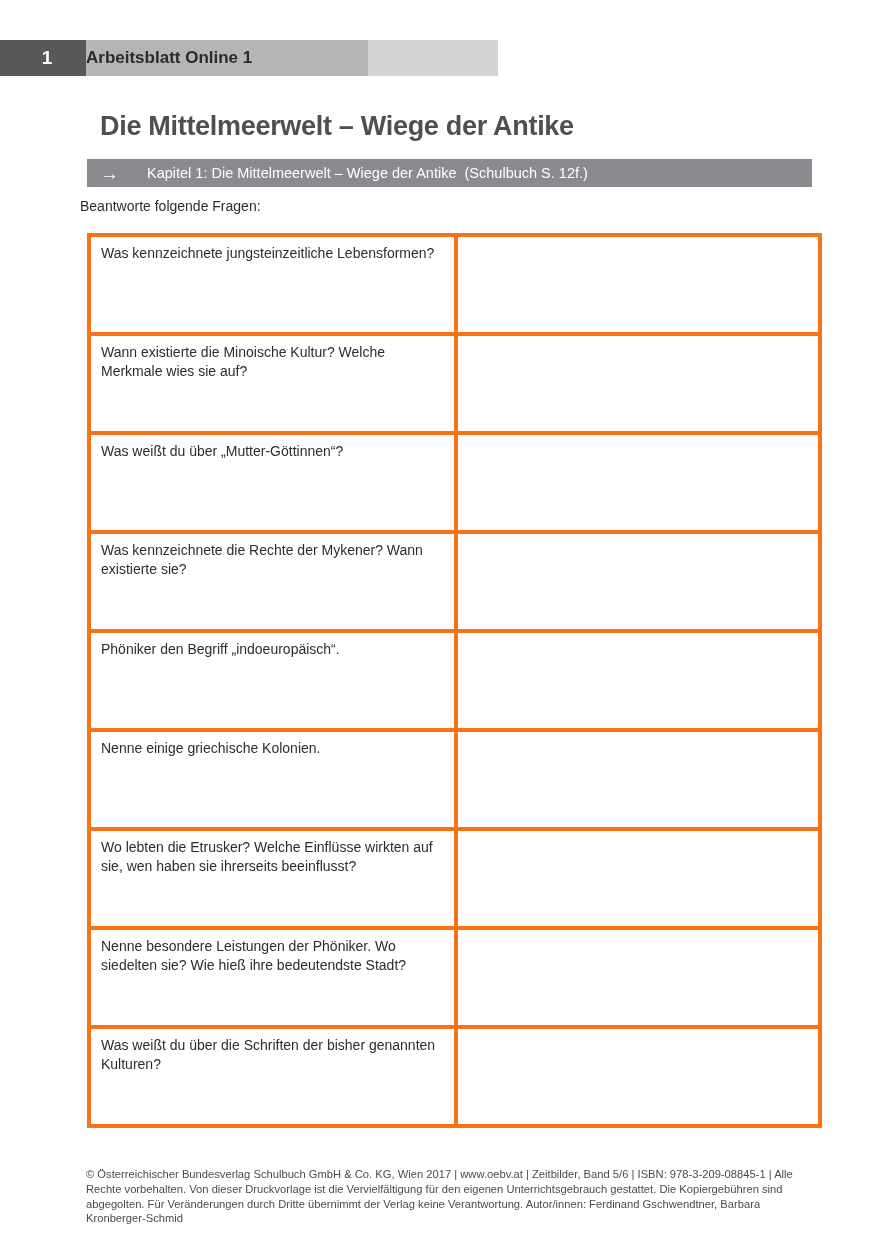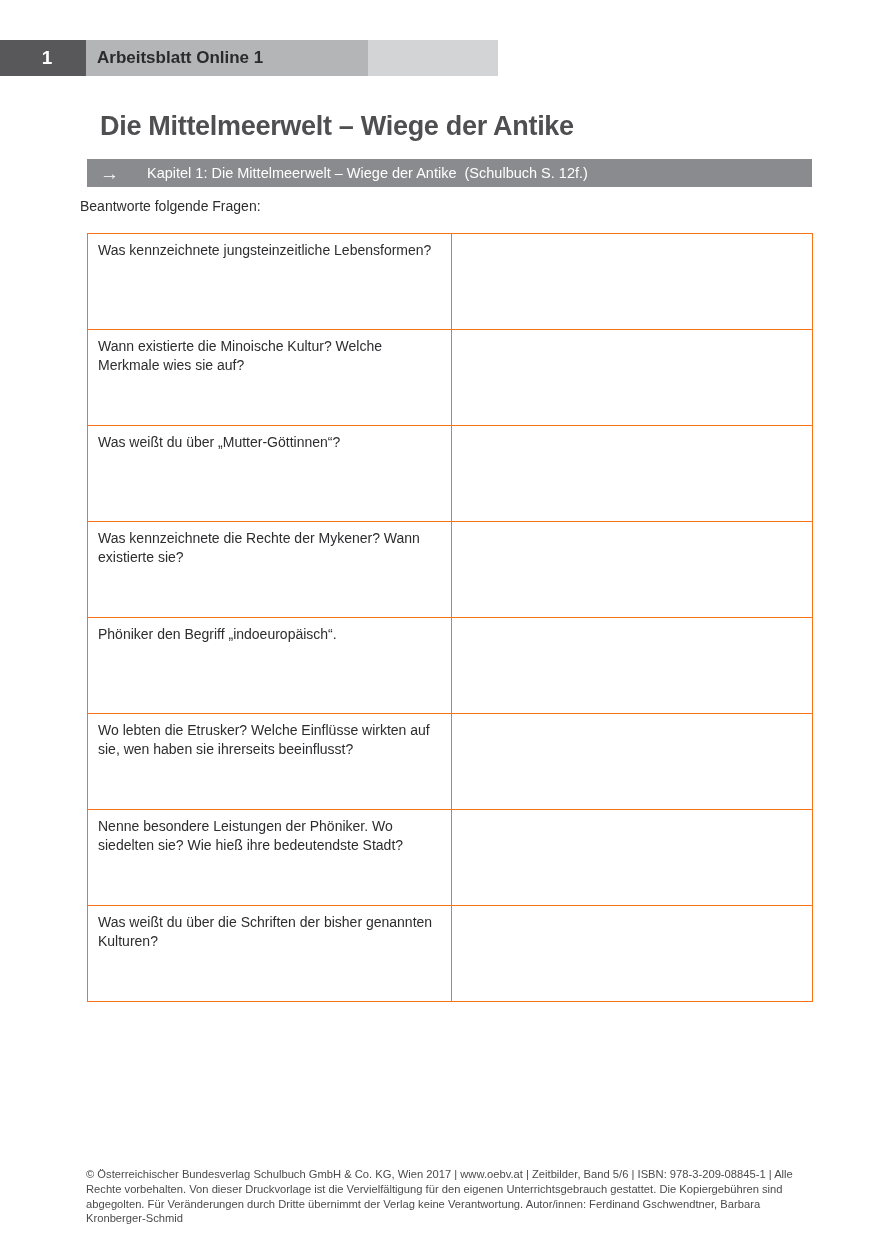--- a/index.html
+++ b/index.html
@@ -38,21 +38,20 @@
     box-sizing: border-box;
   }
   .ws-label-box {
     width: 282px;
     background: #b3b5b7;
     color: #2b2b2d;
     font-size: 17px;
     font-weight: bold;
     display: flex;
     align-items: center;
-    padding-left: 11px;
     box-sizing: border-box;
   }
   .ws-label-ext {
     width: 130px;
     background: #d3d4d6;
   }
 
   
   .page-title {
     position: absolute;
@@ -103,21 +102,21 @@
   
   .qa-table {
     position: absolute;
     left: 87px;
     top: 233px;
     width: 725px;
     border-collapse: collapse;
     table-layout: fixed;
   }
   .qa-table td {
-    border: 1px solid #f97316;
+    border: 4px solid #f97316;
     vertical-align: top;
     padding: 7px 10px;
     height: 81px;
     box-sizing: content-box;
     font-size: 14px;
     line-height: 19px;
     color: #2d2d2f;
   }
   .qa-table td.q-cell { width: 343px; }
   .qa-table td.a-cell { width: 340px; }
@@ -173,20 +172,24 @@
       </tr>
       <tr>
         <td class="q-cell">Was kennzeichnete die Rechte der Mykener? Wann existierte sie?</td>
         <td class="a-cell"></td>
       </tr>
       <tr>
         <td class="q-cell">Phöniker den Begriff „indoeuropäisch“.</td>
         <td class="a-cell"></td>
       </tr>
       <tr>
+        <td class="q-cell">Nenne einige griechische Kolonien.</td>
+        <td class="a-cell"></td>
+      </tr>
+      <tr>
         <td class="q-cell">Wo lebten die Etrusker? Welche Einflüsse wirkten auf sie, wen haben sie ihrerseits beeinflusst?</td>
         <td class="a-cell"></td>
       </tr>
       <tr>
         <td class="q-cell">Nenne besondere Leistungen der Phöniker. Wo siedelten sie? Wie hieß ihre bedeutendste Stadt?</td>
         <td class="a-cell"></td>
       </tr>
       <tr>
         <td class="q-cell">Was weißt du über die Schriften der bisher genannten Kulturen?</td>
         <td class="a-cell"></td>

